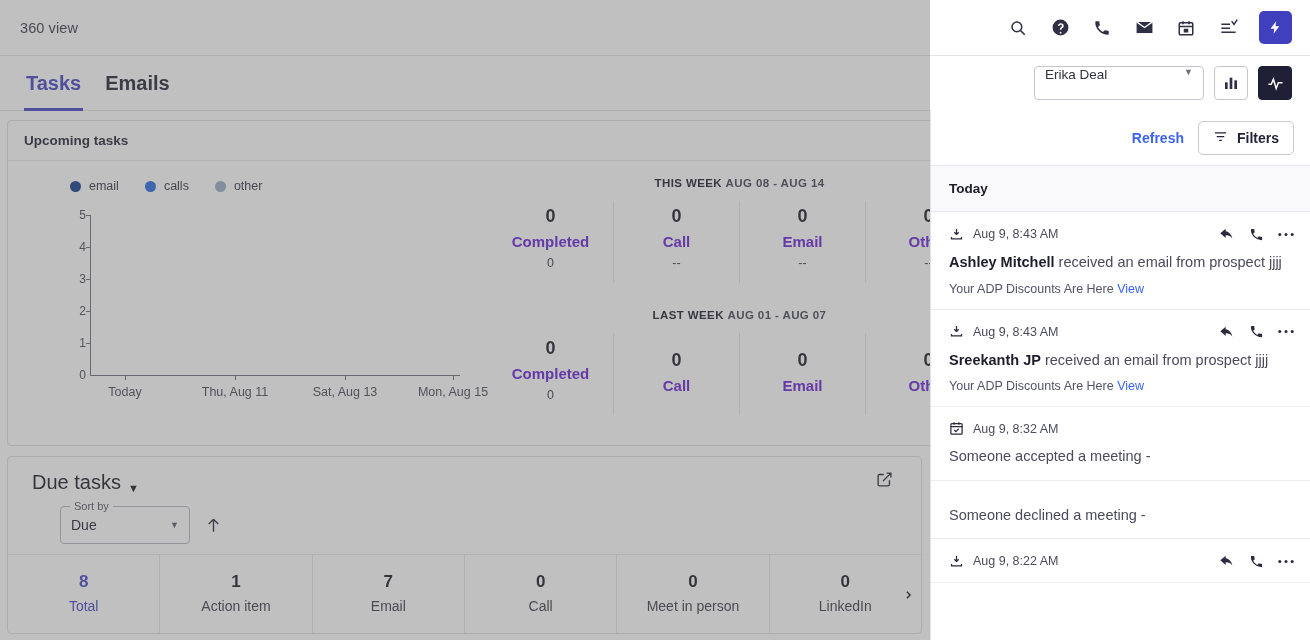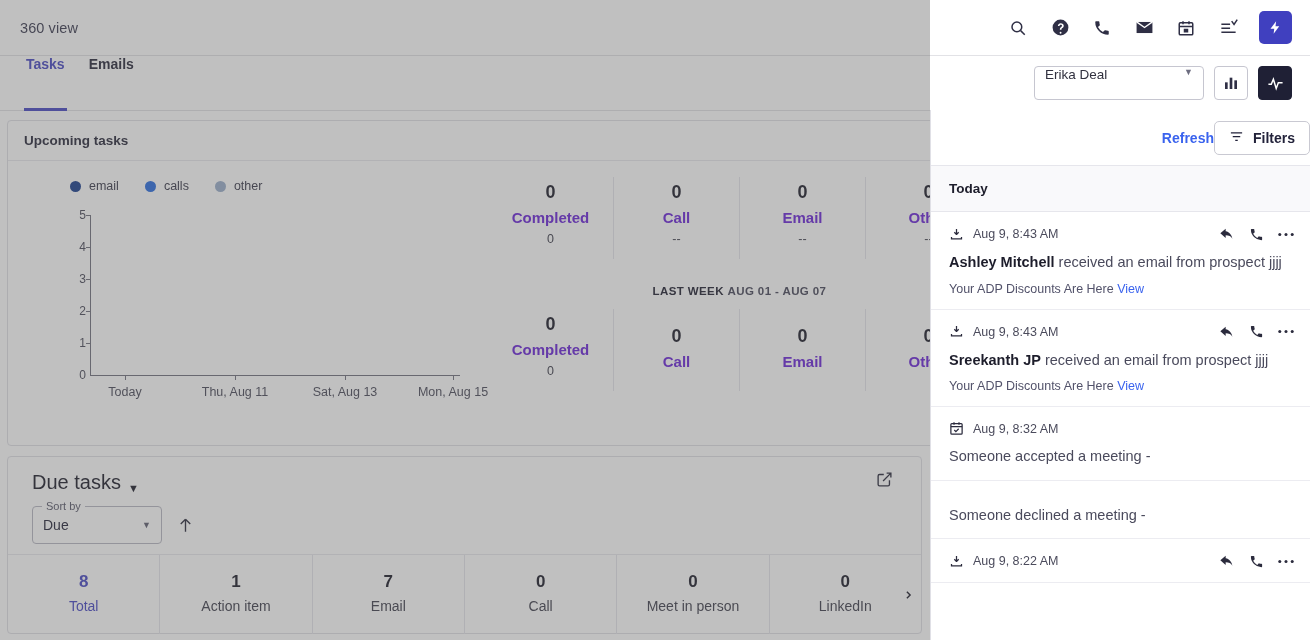--- a/index.html
+++ b/index.html
@@ -46,22 +46,22 @@
   }
 
   
   .tabsbar {
     position: absolute; left: 0; top: 56px; width: 1310px; height: 55px;
     background: #fff; border-bottom: 1px solid #e2e2e6;
     display: flex; align-items: center; z-index: 5;
   }
   .tabs { display: flex; align-items: flex-end; height: 55px; padding-left: 14px; }
   .tab {
-    padding: 0 12px; height: 55px; display: flex; 
-    font-size: 14px; font-weight: 600; color: #2b2b3d; cursor: pointer;
+    padding: 0 12px; height: 55px; display: flex; align-items: center;
+    font-size: 20px; font-weight: 600; color: #2b2b3d; cursor: pointer;
     position: relative;
   }
   .tab.active { color: #4a4ac4; }
   .tab.active::after {
     content: ""; position: absolute; left: 10px; right: 10px; bottom: 0;
     height: 2.5px; background: #4a4ac4;
   }
   .tabsbar-right {
     margin-left: auto; display: flex; align-items: center; gap: 10px;
     padding-right: 18px;
@@ -133,21 +133,21 @@
   .spacer-28 { height: 26px; }
 
   
   #due-card { left: 7px; top: 456px; width: 915px; height: 178px; }
   .due-head { padding: 14px 16px 0 24px; position: relative; height: 97px; }
   .due-title {
     font-size: 20px; color: #1d1d2b; display: inline-flex; align-items: flex-end;
     gap: 7px; cursor: pointer;
   }
   .due-title .caret { font-size: 11px; color: #1d1d2b; }
-  .sortwrap { display: flex; align-items: center; gap: 14px; margin-top: 12px; }
+  .sortwrap { display: flex; align-items: center; gap: 14px; margin-top: 12px; margin-left: 28px; }
   .sortby {
     position: relative; width: 130px; height: 38px; border: 1px solid #b9b9c4;
     border-radius: 4px; display: flex; align-items: center; padding: 0 10px;
     font-size: 14px; color: #26263a; cursor: pointer; background: transparent;
   }
   .sortby-label {
     position: absolute; top: -7px; left: 9px; background: #fff; padding: 0 4px;
     font-size: 11px; color: #5a5a6b;
   }
   .sortby .caret { margin-left: auto; color: #5f5f72; font-size: 9px; }
@@ -176,21 +176,21 @@
     color: #1d1d2b; cursor: pointer; display: flex;
   }
 
   
   .right-pane {
     position: absolute; left: 930px; top: 110px; width: 380px; height: 530px;
     background: #fff; border-left: 1px solid #e0e0e6; overflow: hidden; z-index: 60;
   }
   .rp-toolbar {
     height: 56px; display: flex; align-items: center; justify-content: flex-end;
-    border-bottom: 1px solid #e6e6ec;
+    gap: 14px; padding-right: 16px; border-bottom: 1px solid #e6e6ec;
   }
   .refresh-link { color: #3a63ee; font-size: 14px; font-weight: 700; cursor: pointer; }
   .filters-btn {
     height: 34px; padding: 0 14px; border: 1px solid #c9c9d2; border-radius: 5px;
     display: flex; align-items: center; gap: 9px; font-size: 14px; font-weight: 700;
     color: #22223a; background: #fff; cursor: pointer;
     font-family: "Liberation Sans", sans-serif;
   }
   .rp-section-head {
     height: 46px; display: flex; align-items: center; padding: 0 18px;
@@ -258,20 +258,24 @@
             <div class="xtick-mark" style="left:393px"></div>
 
             <div class="xlabel" style="left:65px">Today</div>
             <div class="xlabel" style="left:175px">Thu, Aug 11</div>
             <div class="xlabel" style="left:285px">Sat, Aug 13</div>
             <div class="xlabel" style="left:393px">Mon, Aug 15</div>
           </div>
         </div>
 
         <div class="stats-col">
+          <div class="stat-head">
+            <b>THIS WEEK</b>
+            <span>AUG 08 - AUG 14</span>
+          </div>
           <div class="stat-row">
             <div class="stat-cell">
               <div class="stat-num">0</div>
               <div class="stat-lbl">Completed</div>
               <div class="stat-sub">0</div>
             </div>
             <div class="stat-cell">
               <div class="stat-num">0</div>
               <div class="stat-lbl">Call</div>
               <div class="stat-sub">--</div>

